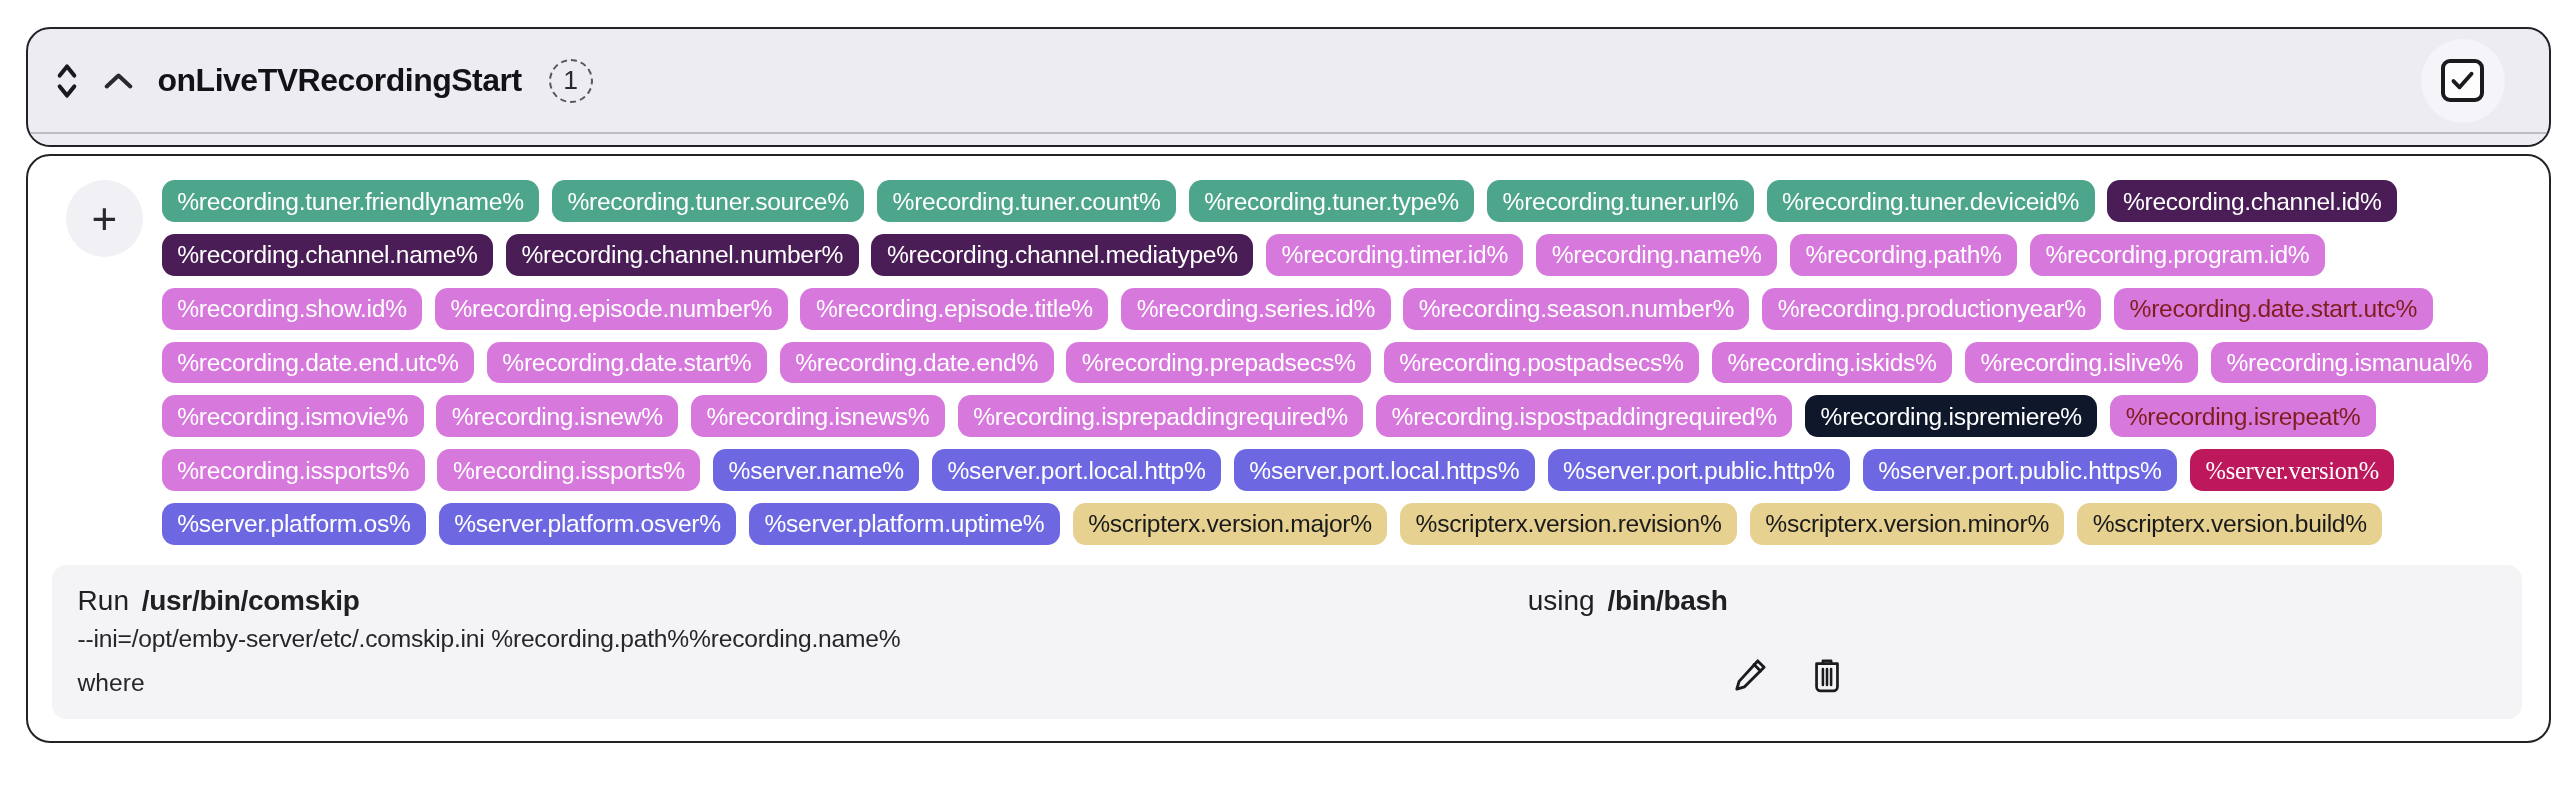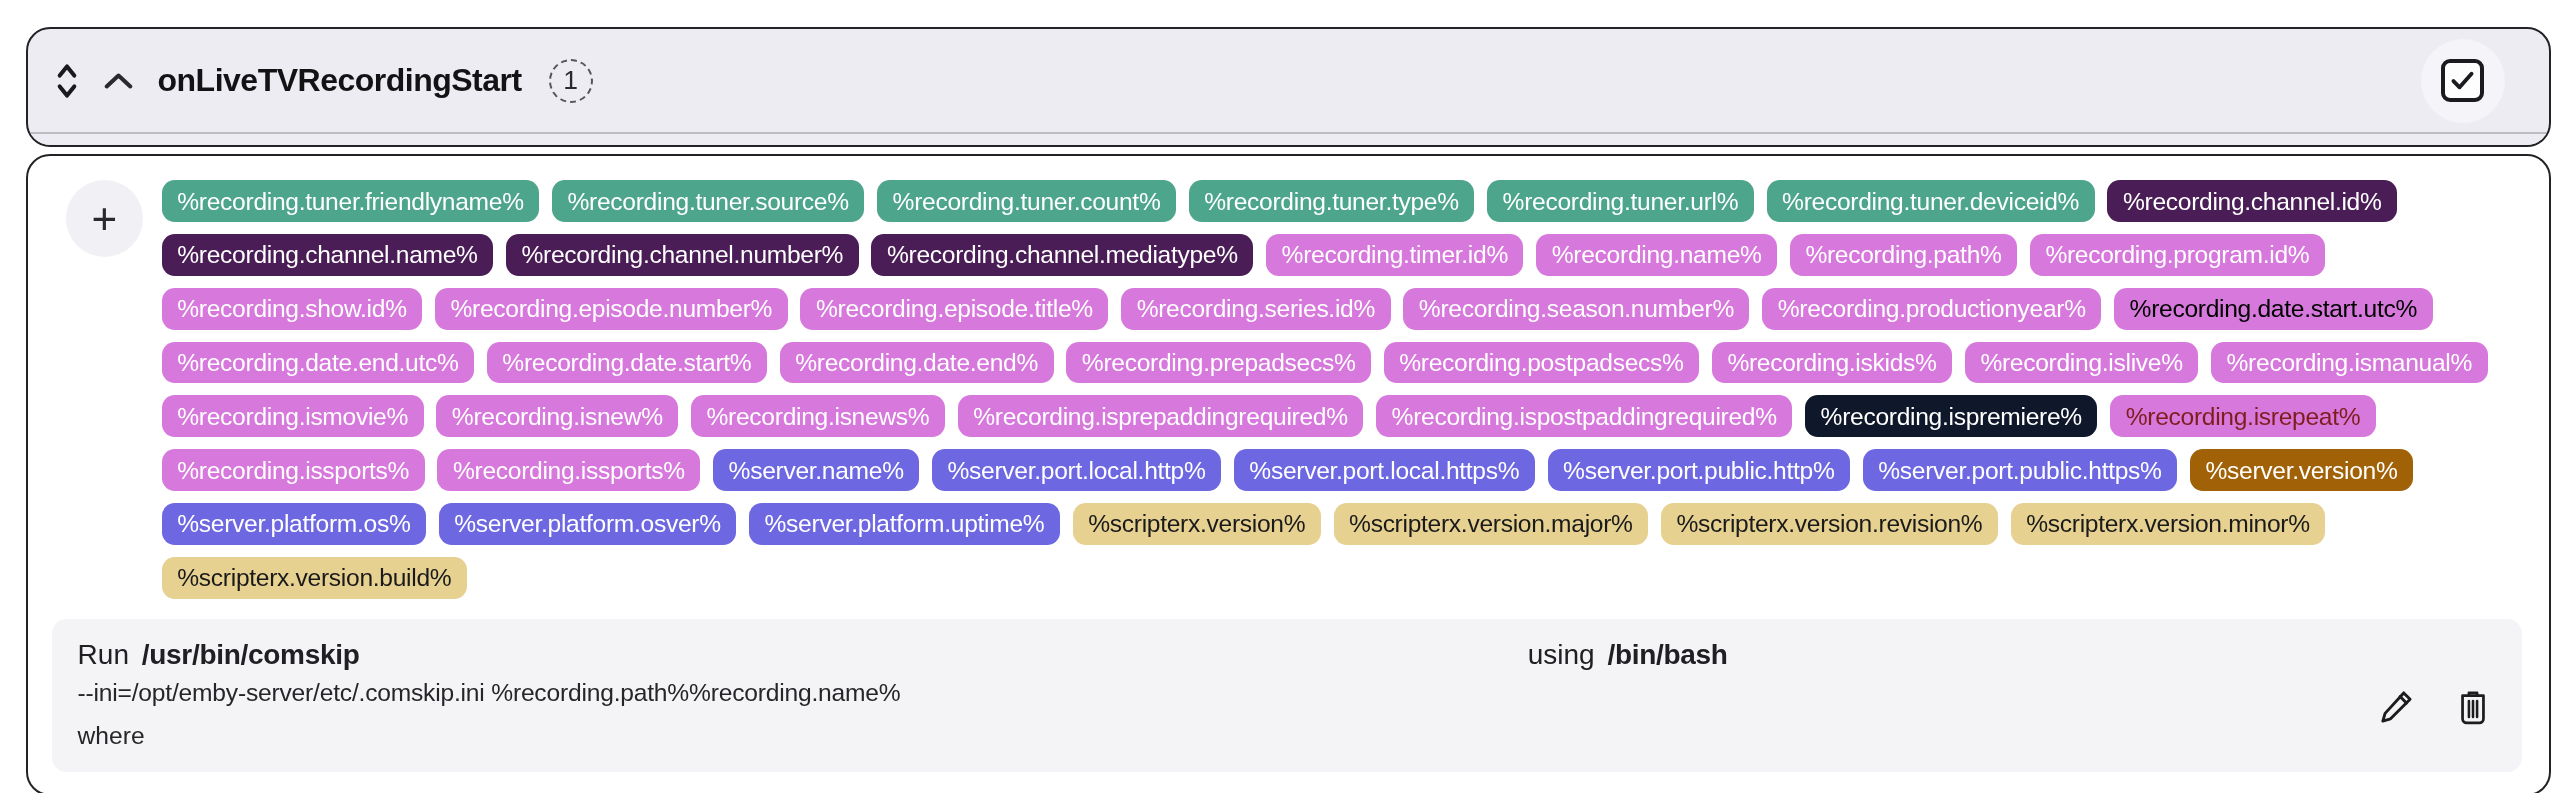--- a/index.html
+++ b/index.html
@@ -56,21 +56,21 @@
   
   .command-box {
     margin-top: 20px; background: #f4f4f6; border-radius: 14.6px;
     padding: 20px 27px 22px 25.5px; display: flex;
   }
   .cmd-left { flex: 0 0 60%; }
   .cmd-line1 { font-size: 28px; color: #202024; }
   .cmd-line1 .bold { font-weight: 700; margin-left: 12.8px; letter-spacing: -0.3px; }
   .cmd-args { margin-top: 8.2px; font-size: 24.6px; color: #26262a; letter-spacing: -0.2px; }
   .cmd-where { margin-top: 15.5px; font-size: 24.6px; color: #26262a; }
-  .cmd-right { flex: 1; display: flex; flex-direction: column; }
+  .cmd-right { flex: 1; display: flex; }
   .cmd-using { font-size: 28px; color: #202024; }
   .cmd-using .bold { font-weight: 700; margin-left: 12.8px; letter-spacing: -0.3px; }
   .cmd-actions { margin-top: 14.6px; align-self: flex-end; display: flex; gap: 33px; align-items: center; }
   .cmd-actions .icon-btn { width: 44px; height: 44px; }
 </style>
 </head>
 <body>
 
 <div class="accordion">
 
@@ -121,21 +121,21 @@
           <span class="chip" style="background-color: rgb(215, 120, 220); color: rgb(255, 255, 255);">%recording.timer.id%</span>
           <span class="chip" style="background-color: rgb(215, 120, 220); color: rgb(255, 255, 255);">%recording.name%</span>
           <span class="chip" style="background-color: rgb(215, 120, 220); color: rgb(255, 255, 255);">%recording.path%</span>
           <span class="chip" style="background-color: rgb(215, 120, 220); color: rgb(255, 255, 255);">%recording.program.id%</span>
           <span class="chip" style="background-color: rgb(215, 120, 220); color: rgb(255, 255, 255);">%recording.show.id%</span>
           <span class="chip" style="background-color: rgb(215, 120, 220); color: rgb(255, 255, 255);">%recording.episode.number%</span>
           <span class="chip" style="background-color: rgb(215, 120, 220); color: rgb(255, 255, 255);">%recording.episode.title%</span>
           <span class="chip" style="background-color: rgb(215, 120, 220); color: rgb(255, 255, 255);">%recording.series.id%</span>
           <span class="chip" style="background-color: rgb(215, 120, 220); color: rgb(255, 255, 255);">%recording.season.number%</span>
           <span class="chip" style="background-color: rgb(215, 120, 220); color: rgb(255, 255, 255);">%recording.productionyear%</span>
-          <span class="chip" style="background-color: rgb(215, 120, 220); color: #000000;">%recording.date.start.utc%</span>
+          <span class="chip" style="background-color: rgb(215, 120, 220); color: #7f1d1d;">%recording.date.start.utc%</span>
           <span class="chip" style="background-color: rgb(215, 120, 220); color: rgb(255, 255, 255);">%recording.date.end.utc%</span>
           <span class="chip" style="background-color: rgb(215, 120, 220); color: rgb(255, 255, 255);">%recording.date.start%</span>
           <span class="chip" style="background-color: rgb(215, 120, 220); color: rgb(255, 255, 255);">%recording.date.end%</span>
           <span class="chip" style="background-color: rgb(215, 120, 220); color: rgb(255, 255, 255);">%recording.prepadsecs%</span>
           <span class="chip" style="background-color: rgb(215, 120, 220); color: rgb(255, 255, 255);">%recording.postpadsecs%</span>
           <span class="chip" style="background-color: rgb(215, 120, 220); color: rgb(255, 255, 255);">%recording.iskids%</span>
           <span class="chip" style="background-color: rgb(215, 120, 220); color: rgb(255, 255, 255);">%recording.islive%</span>
           <span class="chip" style="background-color: rgb(215, 120, 220); color: rgb(255, 255, 255);">%recording.ismanual%</span>
           <span class="chip" style="background-color: rgb(215, 120, 220); color: rgb(255, 255, 255);">%recording.ismovie%</span>
           <span class="chip" style="background-color: rgb(215, 120, 220); color: rgb(255, 255, 255);">%recording.isnew%</span>
@@ -144,25 +144,24 @@
           <span class="chip" style="background-color: rgb(215, 120, 220); color: rgb(255, 255, 255);">%recording.ispostpaddingrequired%</span>
           <span class="chip" style="background-color: #0f172a; color: rgb(255, 255, 255);">%recording.ispremiere%</span>
           <span class="chip" style="background-color: rgb(215, 120, 220); color: #7f1d1d; text-align: right;">%recording.isrepeat%</span>
           <span class="chip" style="background-color: rgb(215, 120, 220); color: rgb(255, 255, 255);">%recording.issports%</span>
           <span class="chip" style="background-color: rgb(215, 120, 220); color: rgb(255, 255, 255);">%recording.issports%</span>
           <span class="chip" style="background-color: rgb(109, 104, 225); color: rgb(255, 255, 255);">%server.name%</span>
           <span class="chip" style="background-color: rgb(109, 104, 225); color: rgb(255, 255, 255);">%server.port.local.http%</span>
           <span class="chip" style="background-color: rgb(109, 104, 225); color: rgb(255, 255, 255);">%server.port.local.https%</span>
           <span class="chip" style="background-color: rgb(109, 104, 225); color: rgb(255, 255, 255);">%server.port.public.http%</span>
           <span class="chip" style="background-color: rgb(109, 104, 225); color: rgb(255, 255, 255);">%server.port.public.https%</span>
-          <span class="chip" style="background-color: #a16207; color: rgb(255, 255, 255);">%server.version%</span>
+          <span class="chip" style="background-color: #be185d; color: rgb(255, 255, 255); font-family: Liberation Serif, serif;">%server.version%</span>
           <span class="chip" style="background-color: rgb(109, 104, 225); color: rgb(255, 255, 255);">%server.platform.os%</span>
           <span class="chip" style="background-color: rgb(109, 104, 225); color: rgb(255, 255, 255);">%server.platform.osver%</span>
           <span class="chip" style="background-color: rgb(109, 104, 225); color: rgb(255, 255, 255);">%server.platform.uptime%</span>
-          <span class="chip" style="background-color: rgb(230, 209, 145); color: rgb(26, 26, 26);">%scripterx.version%</span>
           <span class="chip" style="background-color: rgb(230, 209, 145); color: rgb(26, 26, 26);">%scripterx.version.major%</span>
           <span class="chip" style="background-color: rgb(230, 209, 145); color: rgb(26, 26, 26);">%scripterx.version.revision%</span>
           <span class="chip" style="background-color: rgb(230, 209, 145); color: rgb(26, 26, 26);">%scripterx.version.minor%</span>
           <span class="chip" style="background-color: rgb(230, 209, 145); color: rgb(26, 26, 26);">%scripterx.version.build%</span>
         </div>
     </div>
 
     <div class="command-box">
       <div class="cmd-left">
         <div class="cmd-line1">

